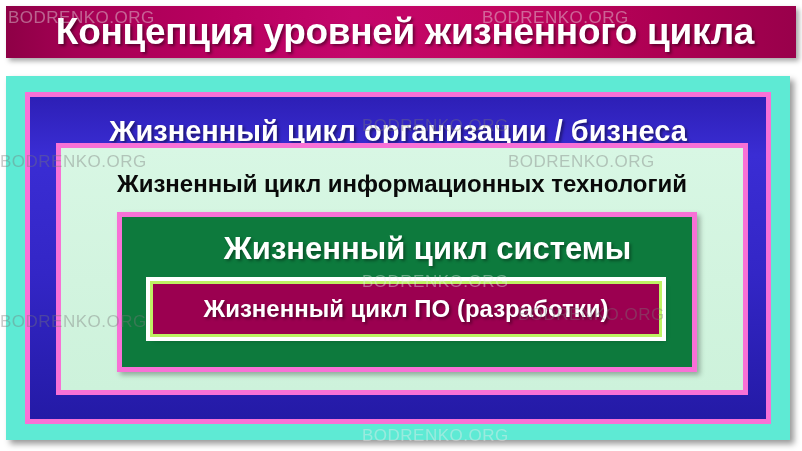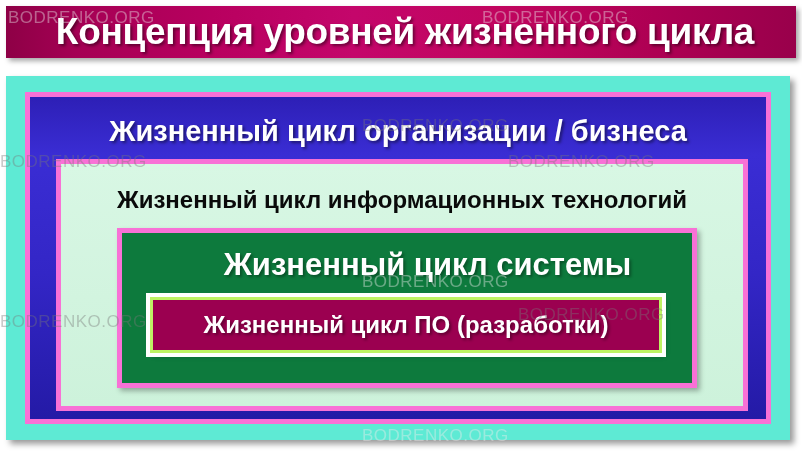--- a/index.html
+++ b/index.html
@@ -90,21 +90,21 @@
     font-weight: bold;
     font-family: "Liberation Sans Narrow", "Liberation Sans", sans-serif;
     white-space: nowrap;
     text-shadow: 2px 2px 3px rgba(0,0,0,0.45);
   }
 
   
   #box-it {
     position: absolute;
     left: 26px;
-    top: 62px;
+    top: 46px;
     width: 692px;
     height: 252px;
     background: linear-gradient(180deg,#d8f7e4 0%, #d2f4df 55%, #cdf2db 100%);
     border: 5px solid #f871d6;
     box-sizing: border-box;
   }
   #label-it {
     position: absolute;
     left: 0; right: 0;
     top: 22px;

